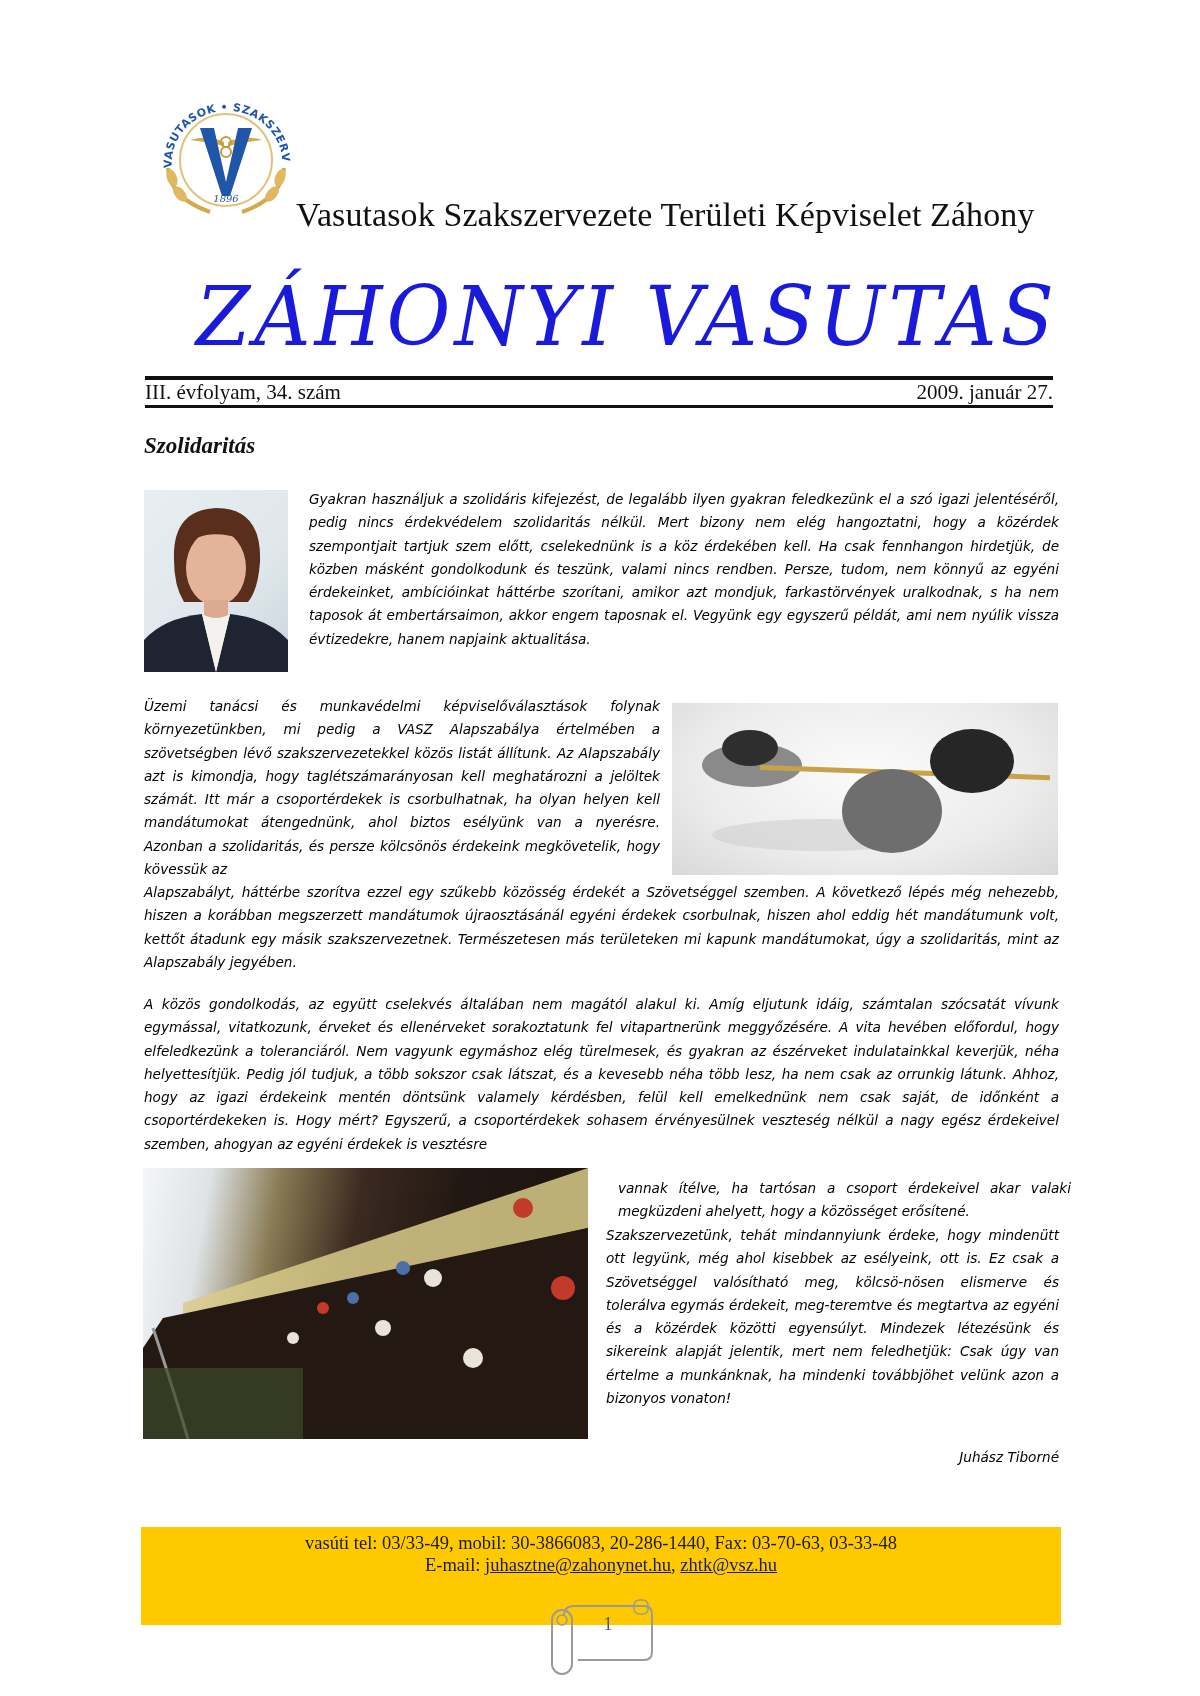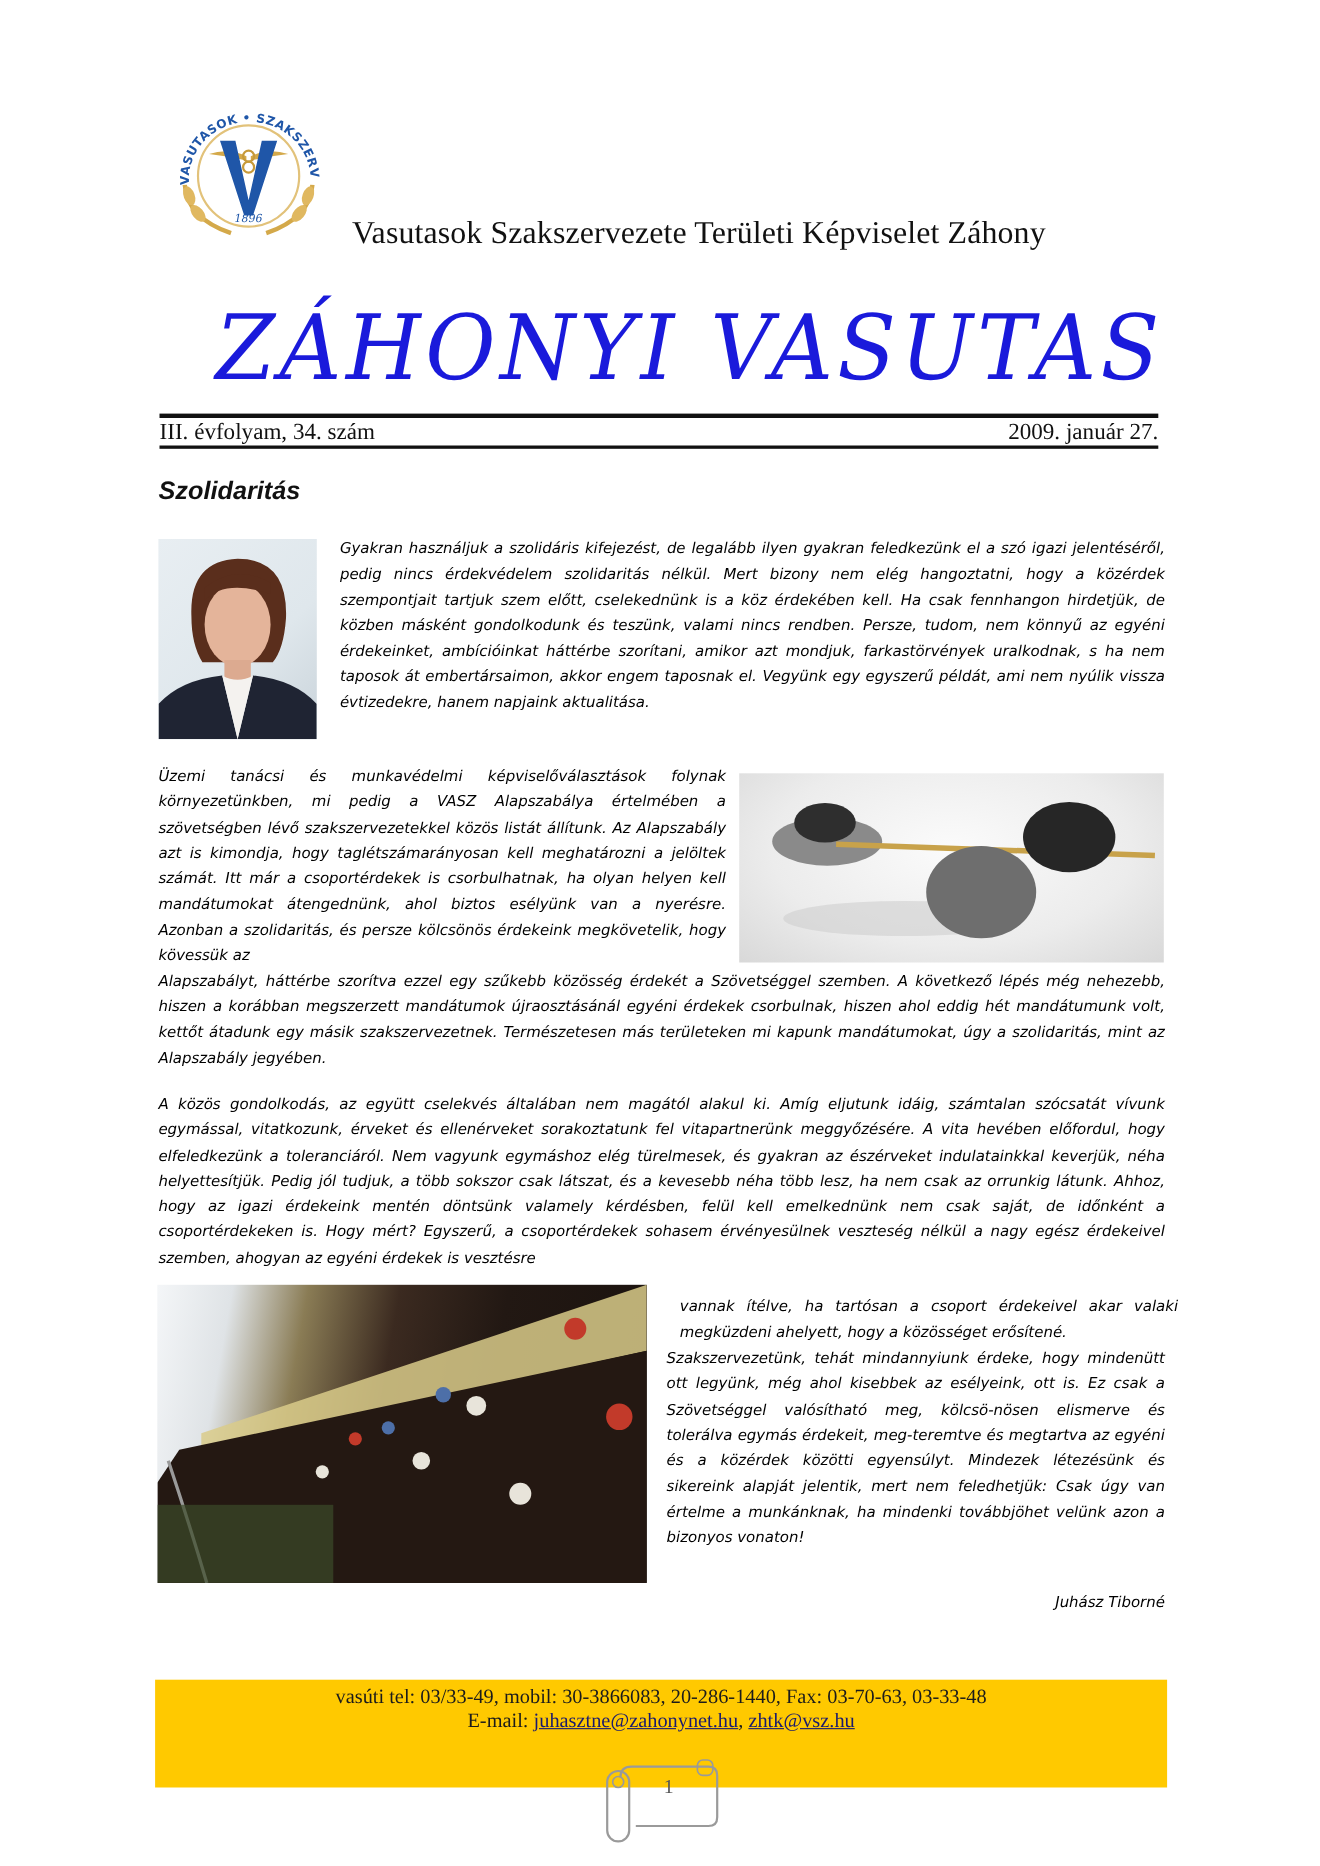--- a/index.html
+++ b/index.html
@@ -1,28 +1,28 @@
 <!DOCTYPE html>
 <html><head>
 <meta charset="utf-8">
 <style>
   html, body { margin: 0; padding: 0; background: #ffffff; }
   body { width: 1200px; height: 1696px; position: relative; overflow: hidden; font-family: "DejaVu Sans", sans-serif; color: #111; }
   .abs { position: absolute; }
 
   
   .logo { left: 150px; top: 98px; width: 152px; height: 122px; }
-  .org-name { left: 320px; top: 196px; font-family: "Liberation Serif", serif; font-size: 29px; color: #111; white-space: nowrap; letter-spacing: 0.1px; }
+  .org-name { left: 296px; top: 196px; font-family: "Liberation Serif", serif; font-size: 34px; color: #111; white-space: nowrap; letter-spacing: 0.1px; }
   .masthead { left: 196px; top: 272px; width: 830px; text-align: center; font-family: "DejaVu Serif", serif; font-style: italic; font-size: 78px; color: #1a1adb; letter-spacing: 4px; transform: scaleY(1.05); white-space: nowrap; line-height: 90px; }
   .rule-top { left: 145px; top: 376px; width: 908px; height: 4px; background: #111; }
   .rule-bottom { left: 145px; top: 405px; width: 908px; height: 3px; background: #111; }
   .issue-line { left: 145px; top: 380px; width: 908px; height: 24px; display: flex; justify-content: space-between; font-family: "Liberation Serif", serif; font-size: 21px; line-height: 24px; color: #111; }
 
   
-  .article-title { left: 144px; top: 433px; font-family: Liberation Sans, sans-serif; font-weight: bold; font-style: italic; font-size: 23px; color: #111; }
+  .article-title { left: 144px; top: 433px; font-family: Liberation Serif, serif; font-weight: bold; font-style: italic; font-size: 23px; color: #111; }
   .body-text { font-family: "DejaVu Sans", sans-serif; font-style: italic; font-size: 13.6px; line-height: 23.3px; text-align: justify; color: #000000; }
   .p1 { left: 309px; top: 488px; width: 750px; }
   .p2 { left: 144px; top: 695px; width: 516px; }
   .p2b { left: 144px; top: 881px; width: 915px; }
   .p3 { left: 144px; top: 993px; width: 915px; }
   .p3b { left: 606px; top: 1165px; width: 453px; }
   .p4 { left: 606px; top: 1224px; width: 453px; }
   .signature { left: 606px; top: 1446px; width: 453px; text-align: right; }
 
   

